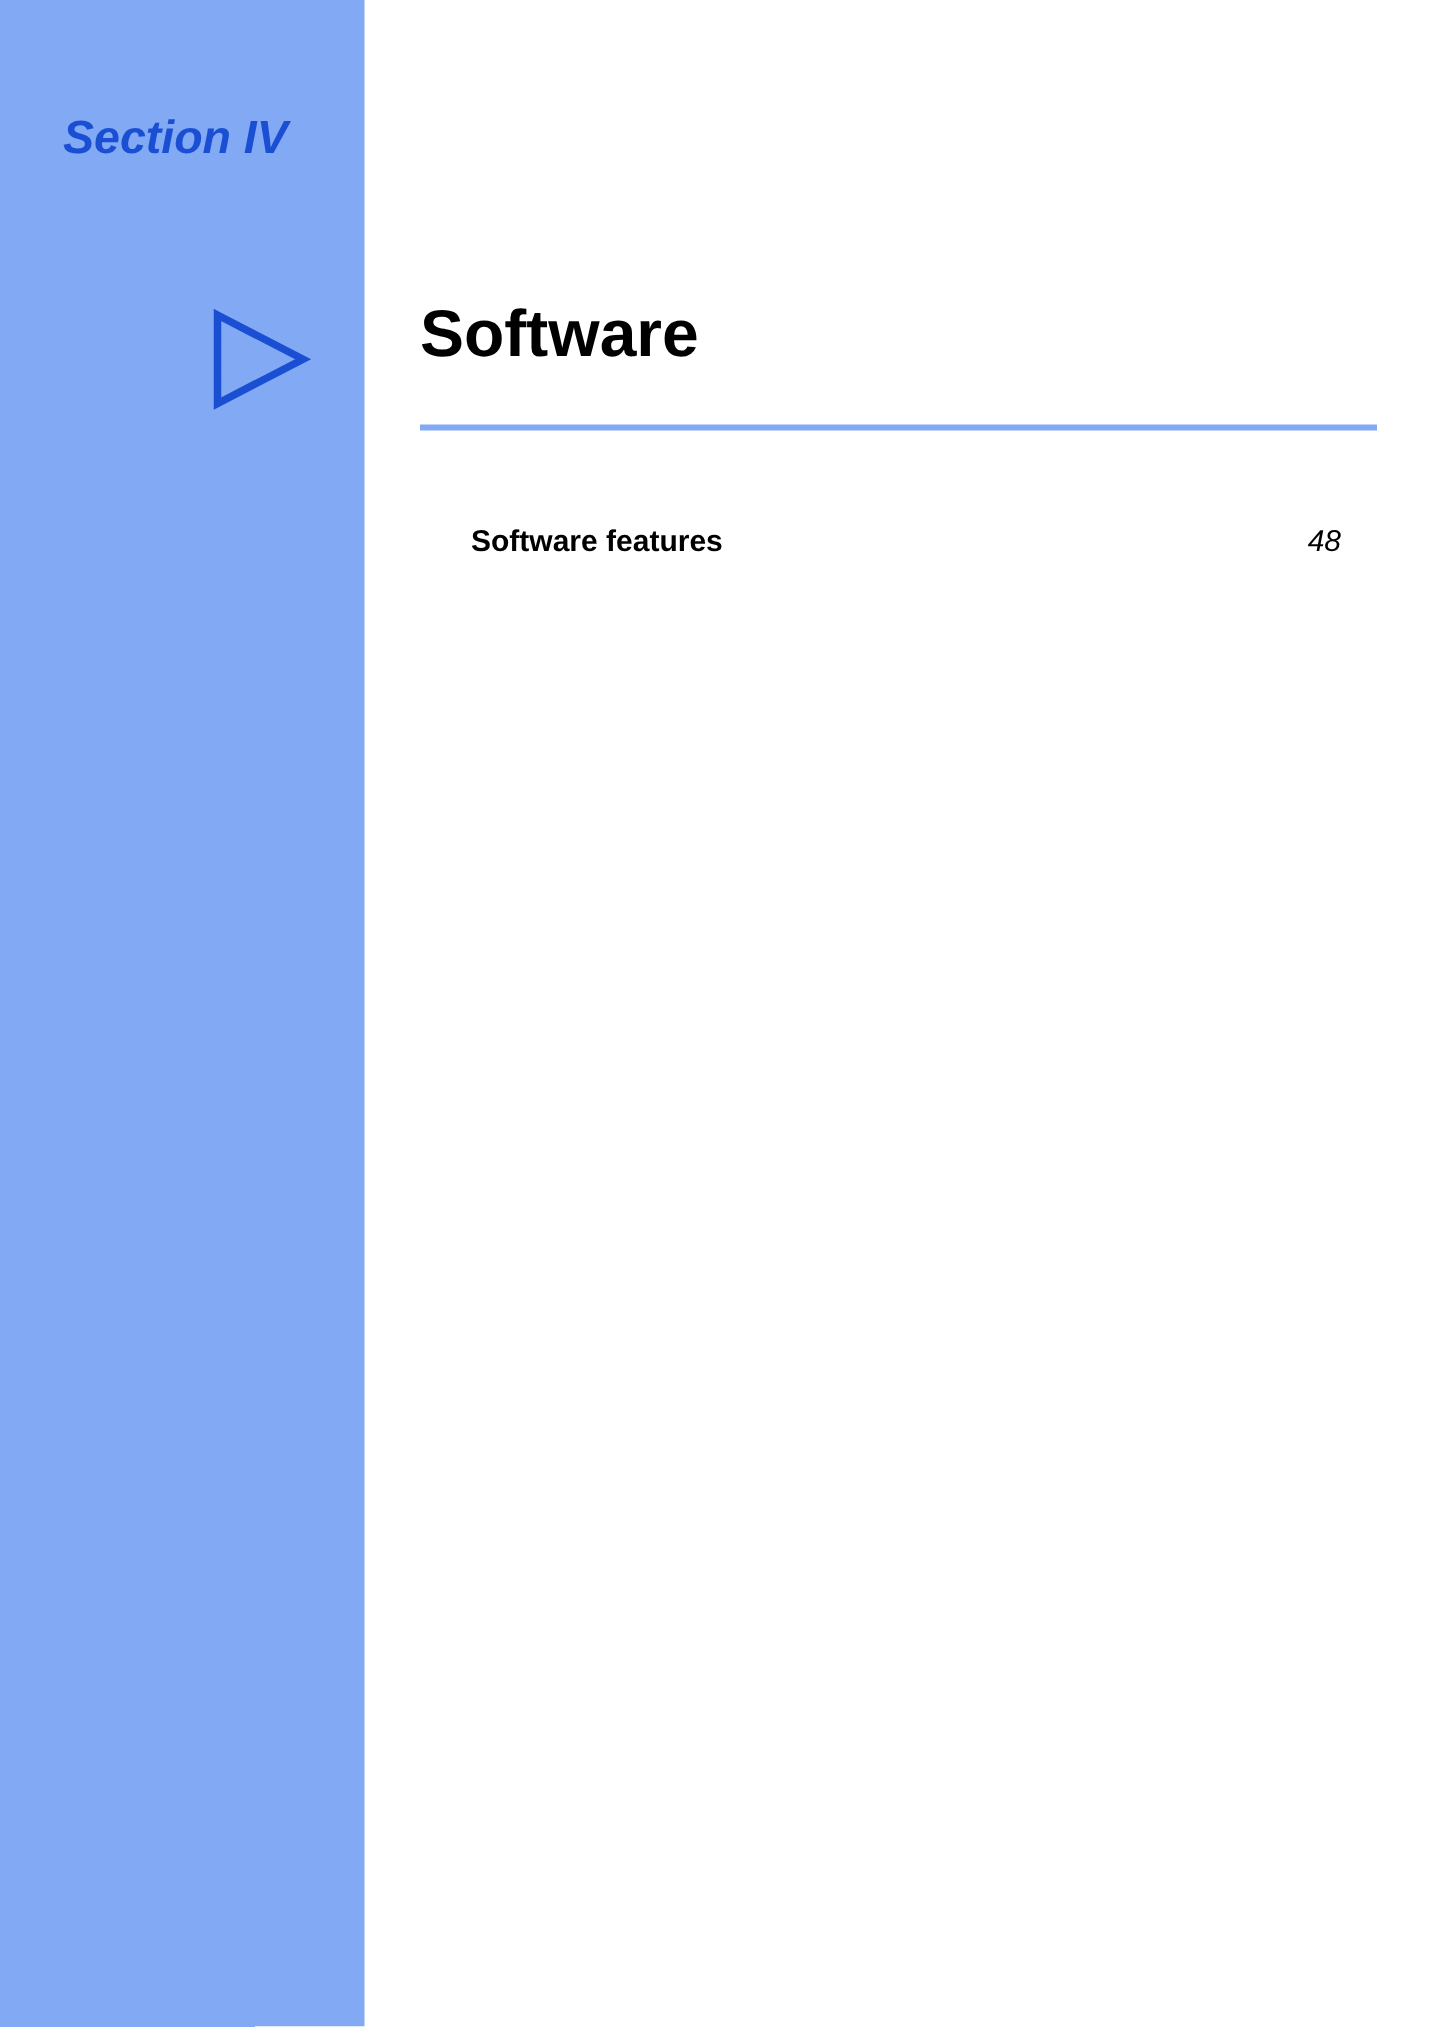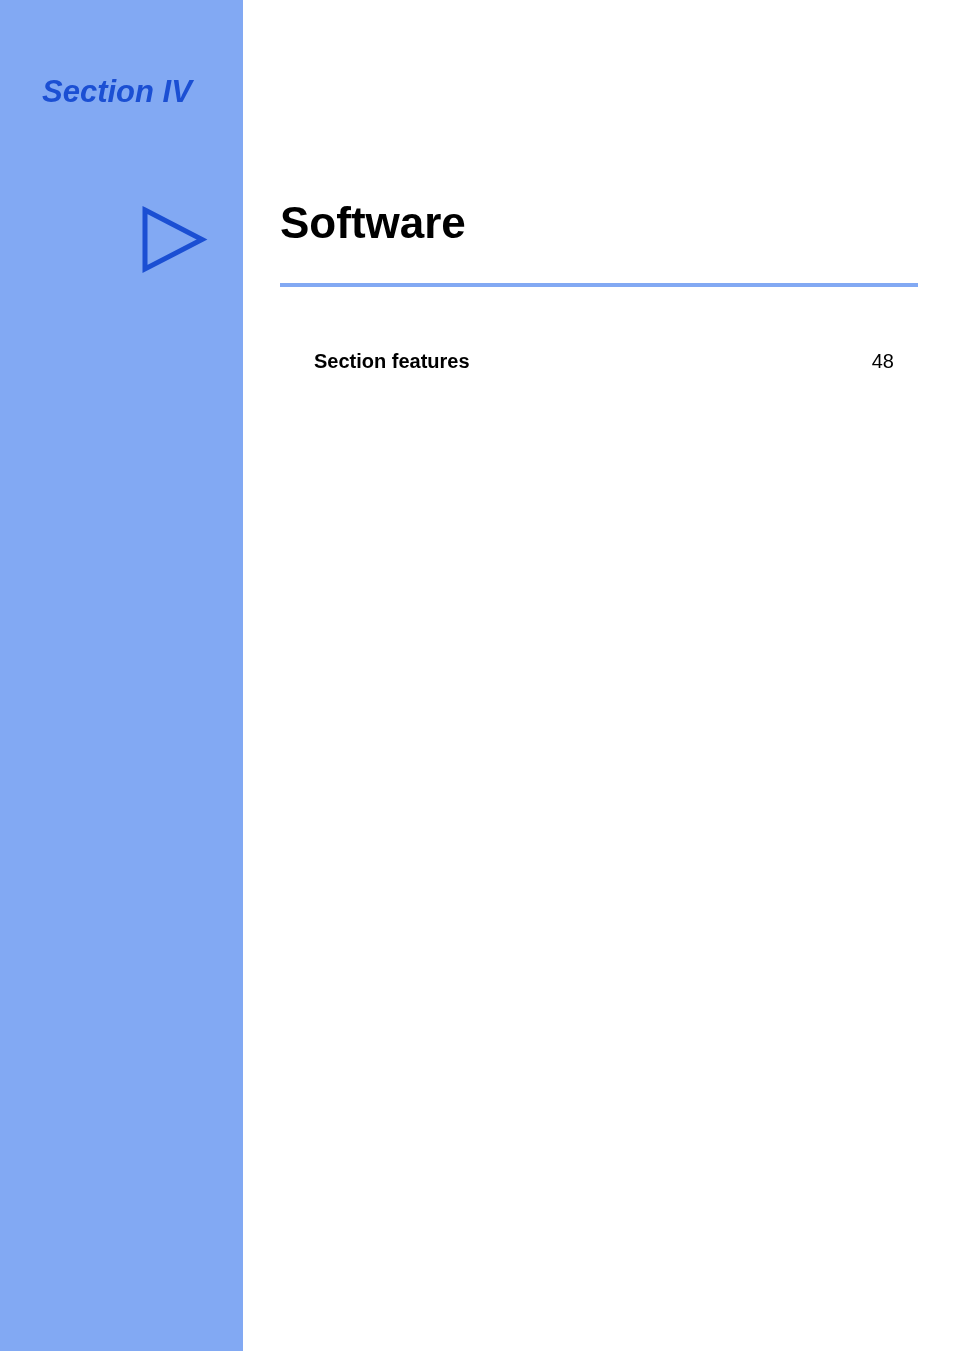--- a/index.html
+++ b/index.html
@@ -67,35 +67,36 @@
       align-items: baseline;
     }
     .toc-label {
       font-size: 20px;
       font-weight: bold;
       color: #000000;
     }
     .toc-page {
       font-size: 20px;
       color: #000000;
+      font-style: italic;
     }
   </style>
 </head>
 <body>
 
 <div class="sidebar"></div>
 
 <div class="section-label">Section IV</div>
 
 <div class="triangle-icon">
   <svg viewBox="0 0 75 75">
     <polygon points="10,8 67,37.5 10,67" fill="none" stroke="#1b4fd3" stroke-width="5" stroke-linejoin="miter"></polygon>
   </svg>
 </div>
 
 <div class="main-title">Software</div>
 
 <div class="title-underline"></div>
 
 <div class="toc-row">
-  <span class="toc-label">Section features</span>
+  <span class="toc-label">Software features</span>
   <span class="toc-page">48</span>
 </div>
 
 </body></html>

